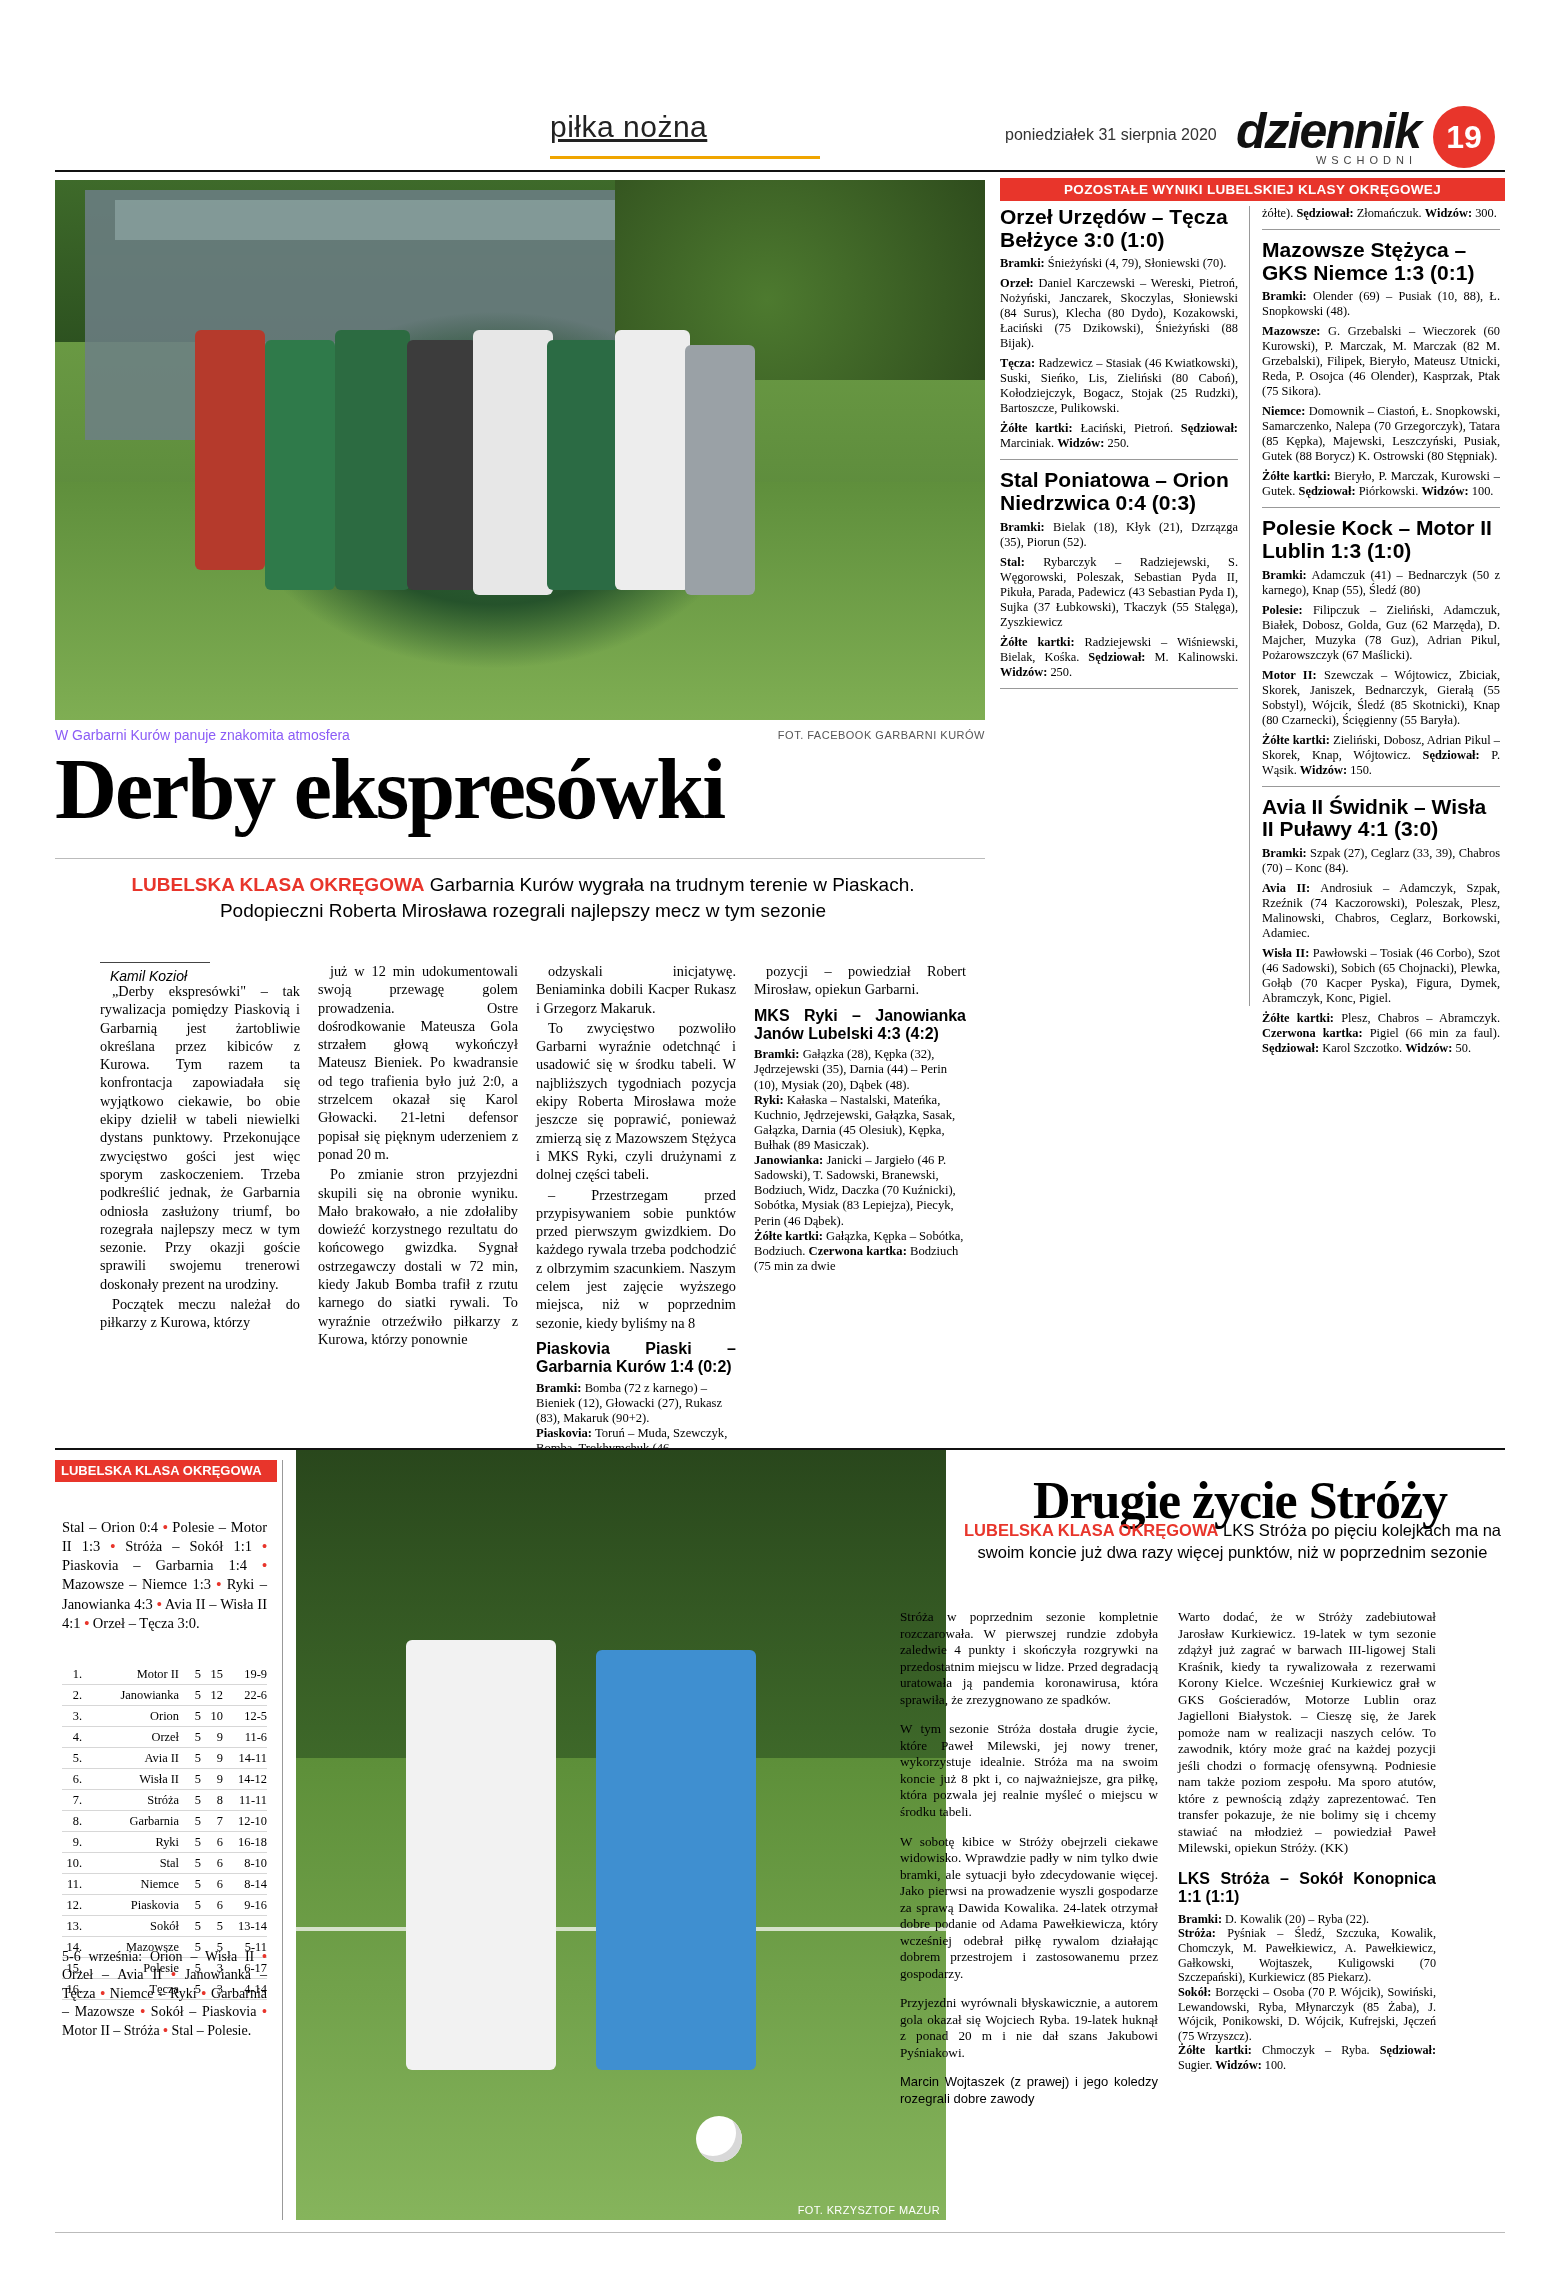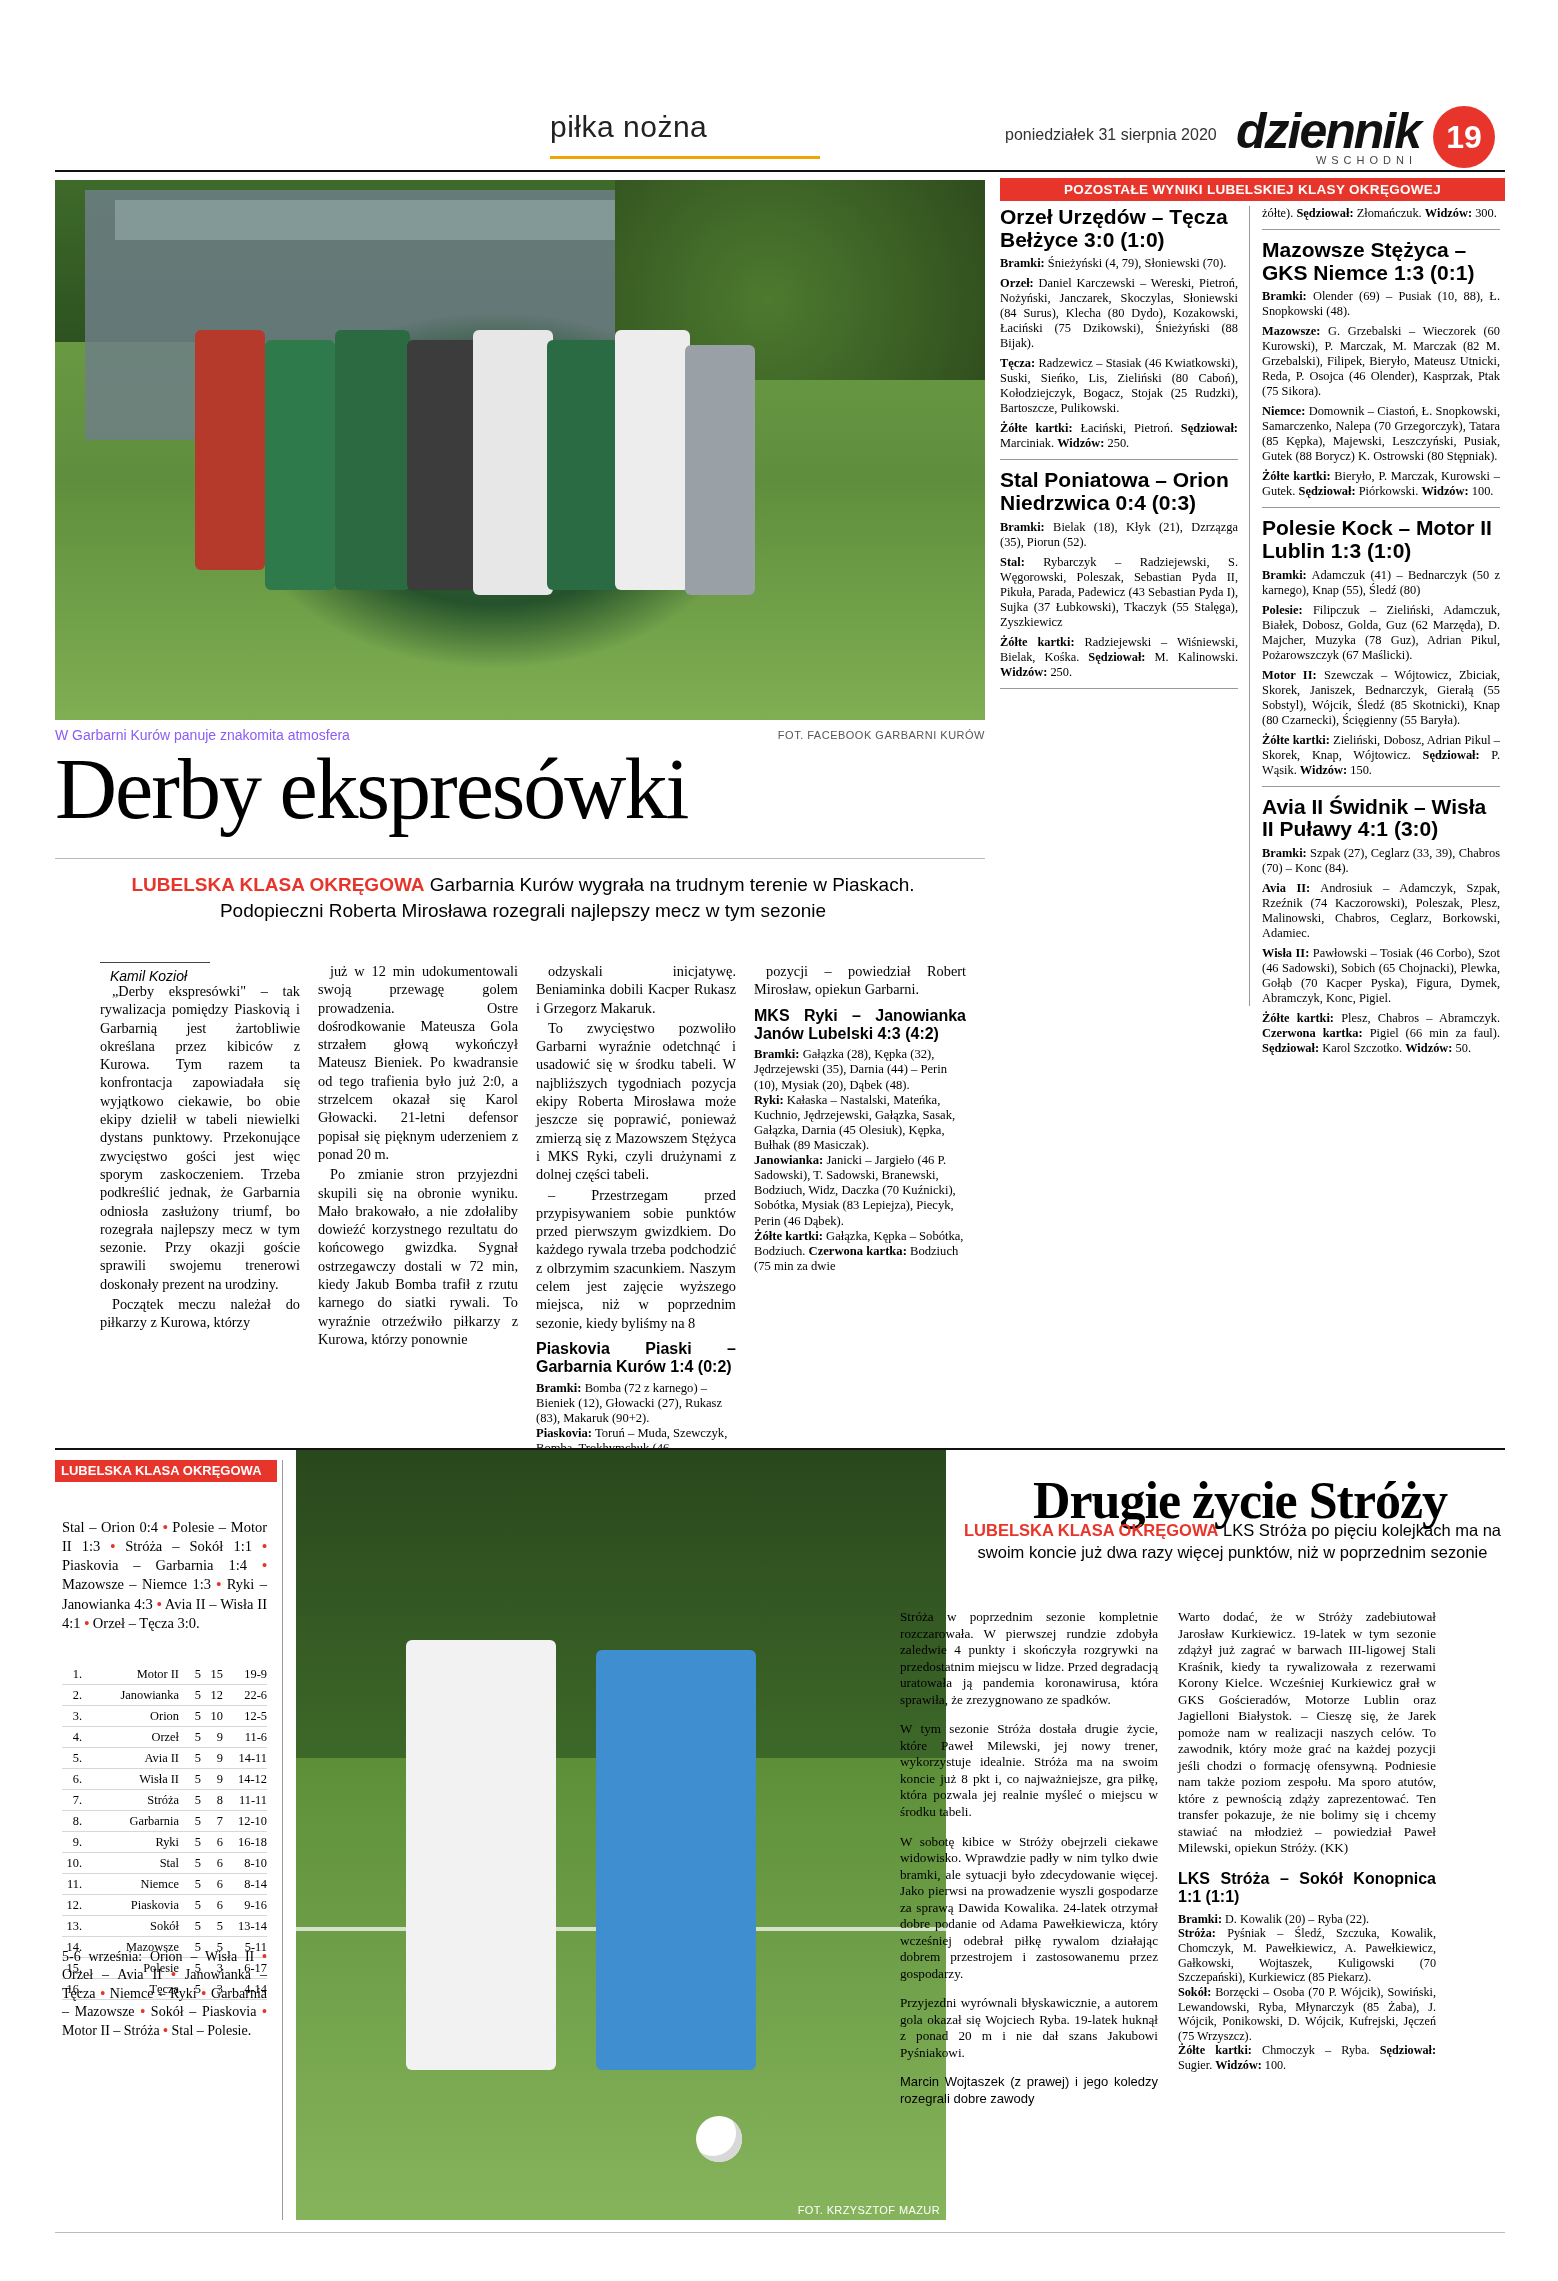--- a/index.html
+++ b/index.html
@@ -11,21 +11,21 @@
     position:relative;
     overflow:hidden;
   }
   .page{position:absolute;left:0;top:0;width:1558px;height:2281px;}
 
   
   .masthead{position:absolute;left:55px;top:104px;width:1450px;height:68px;}
   .mh-section{
     position:absolute;left:495px;top:6px;
     font-family:"Liberation Sans",sans-serif;
-    font-size:30px;color:#222;letter-spacing:.5px;
+    font-size:30px;color:#222;letter-spacing:.5px;text-decoration:underline;
   }
   .mh-rule{position:absolute;left:495px;top:52px;width:270px;height:3px;background:#f0a500;}
   .mh-date{
     position:absolute;left:950px;top:22px;
     font-family:"Liberation Sans",sans-serif;
     font-size:16px;color:#333;
   }
   .mh-logo{
     position:absolute;right:85px;top:-2px;
     font-family:"Liberation Sans",sans-serif;
@@ -61,21 +61,21 @@
   .ph-huddle{position:absolute;left:180px;top:130px;width:520px;height:360px;background:radial-gradient(ellipse at center,#2f6b3b 0%,#1d4a28 45%,rgba(0,0,0,0) 70%);opacity:.9;}
   .ph-p{position:absolute;border-radius:6px;}
   .cap-row{position:absolute;left:55px;top:726px;width:930px;height:26px;}
   .cap-txt{font-family:"Liberation Sans",sans-serif;font-size:14px;color:#8b5cf6;}
   .cap-credit{position:absolute;right:0;top:3px;font-family:"Liberation Sans",sans-serif;font-size:11px;color:#555;letter-spacing:.5px;}
 
   
   .headline{
     position:absolute;left:55px;top:746px;width:930px;
     font-family:"Liberation Serif",serif;
-    font-weight:normal;font-size:86px;letter-spacing:-2px;line-height:1;
+    font-weight:bold;font-size:86px;letter-spacing:-2px;line-height:1;
   }
   .hl-rule{position:absolute;left:55px;top:858px;width:930px;height:1px;background:#bbb;}
   .lead{
     position:absolute;left:78px;top:872px;width:890px;
     font-family:"Liberation Sans",sans-serif;
     font-size:19px;line-height:1.35;text-align:center;
   }
   .lead .tag{color:#e8352b;font-weight:bold;}
 
   

